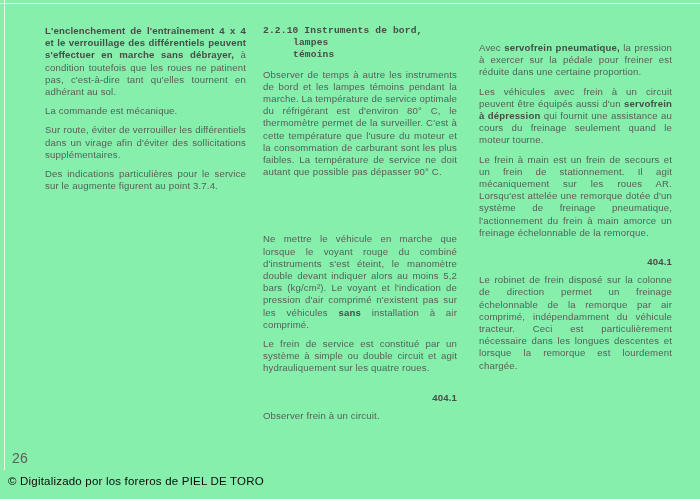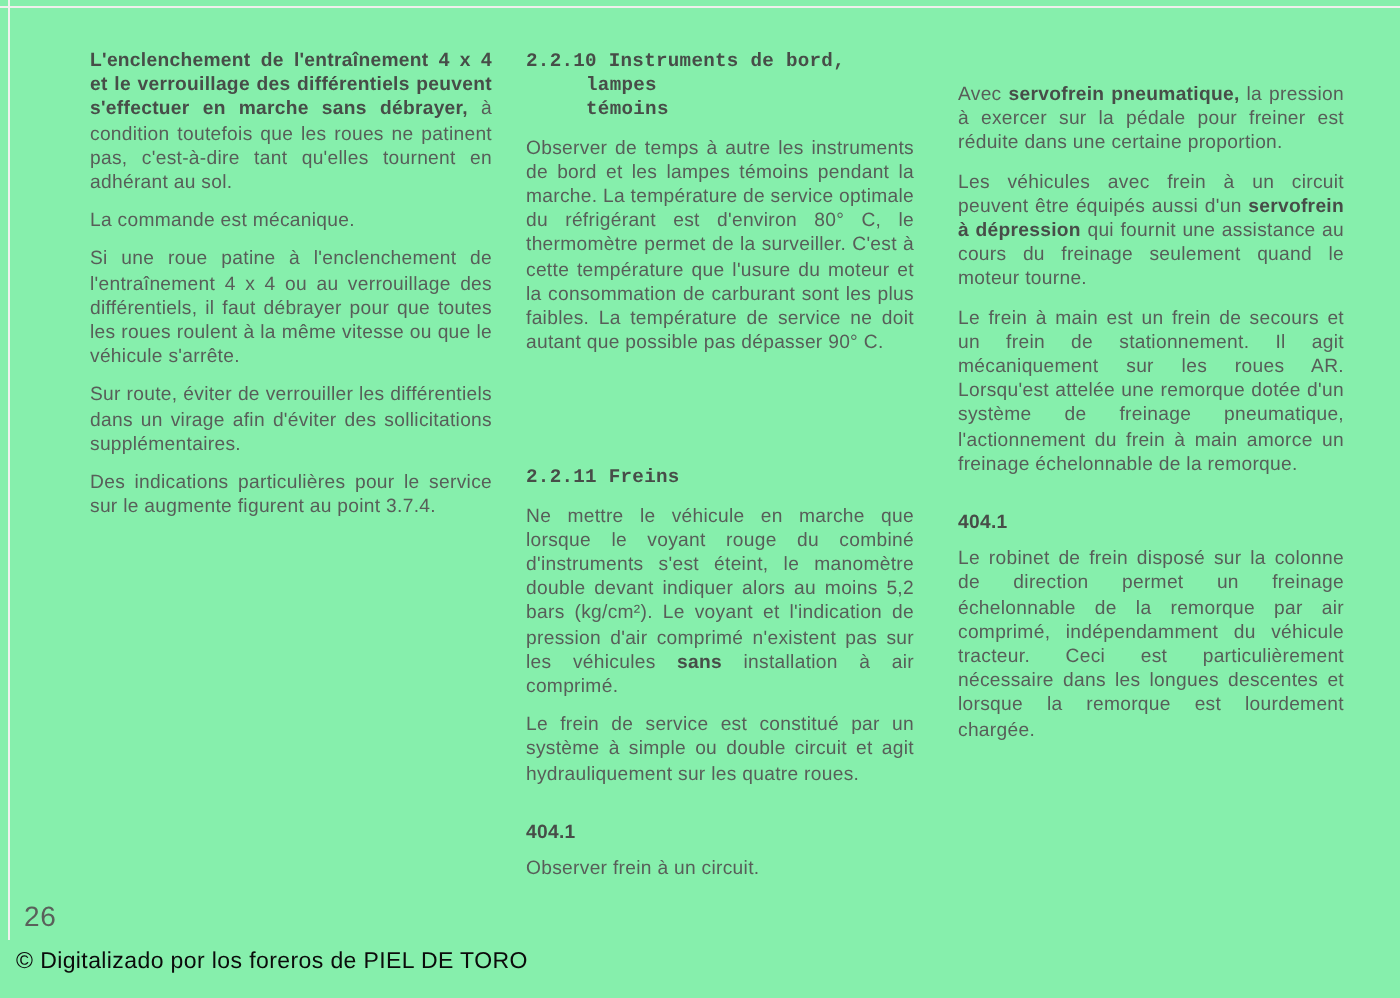--- a/index.html
+++ b/index.html
@@ -50,20 +50,21 @@
     font-size: 9.6px;
     line-height: 12.2px;
     margin: 0 0 7px 0;
     white-space: pre-line;
     padding-left: 30px;
     text-indent: -30px;
     font-family: Liberation Mono, monospace;
   }
   .footref {
     margin: 0 0 6px 0;
+    text-align: right;
   }
   .spacer    { height: 48px; }
   .spacer_sm { height: 10px; }
 
   .pagenum {
     position: absolute;
     left: 12px;
     top: 450px;
     font-size: 14px;
     color: #5a605b;
@@ -81,30 +82,28 @@
 </head>
 <body>
 
 <div class="page">
   <div class="scan-edge-top"></div>
   <div class="scan-edge-left"></div>
 
   <div class="col" id="col-left">
       <p class="para"><b>L'enclenchement de l'entraînement 4 x 4 et le verrouillage des différentiels peuvent s'effectuer en marche sans débrayer,</b><span> à condition toutefois que les roues ne patinent pas, c'est-à-dire tant qu'elles tournent en adhérant au sol.</span></p>
       <p class="para"><span>La commande est mécanique.</span></p>
-      <p class="para"><span>Si une roue patine à l'enclenchement de l'entraînement 4 x 4 ou au verrouillage des différentiels, il faut débrayer pour que toutes les roues roulent à la même vitesse ou que le véhicule s'arrête.</span></p>
       <p class="para"><span>Sur route, éviter de verrouiller les différentiels dans un virage afin d'éviter des sollicitations supplémentaires.</span></p>
       <p class="para"><span>Des indications particulières pour le service sur le augmente figurent au point 3.7.4.</span></p>
     </div>
   <div class="col" id="col-mid">
       <h3 class="heading">2.2.10 Instruments de bord, lampes
 témoins</h3>
       <p class="para"><span>Observer de temps à autre les instruments de bord et les lampes témoins pendant la marche. La température de service optimale du réfrigérant est d'environ 80° C, le thermomètre permet de la surveiller. C'est à cette température que l'usure du moteur et la consommation de carburant sont les plus faibles. La température de service ne doit autant que possible pas dépasser 90° C.</span></p>
       <div class="spacer"></div>
-      <h3 class="heading">2.2.11 Freins</h3>
       <p class="para"><span>Ne mettre le véhicule en marche que lorsque le voyant rouge du combiné d'instruments s'est éteint, le manomètre double devant indiquer alors au moins 5,2 bars (kg/cm²). Le voyant et l'indication de pression d'air comprimé n'existent pas sur les véhicules </span><b>sans</b><span> installation à air comprimé.</span></p>
       <p class="para"><span>Le frein de service est constitué par un système à simple ou double circuit et agit hydrauliquement sur les quatre roues.</span></p>
       <div class="spacer_sm"></div>
       <p class="footref">404.1</p>
       <p class="para"><span>Observer frein à un circuit.</span></p>
     </div>
   <div class="col" id="col-right">
       <p class="para"><span>Avec </span><b>servofrein pneumatique,</b><span> la pression à exercer sur la pédale pour freiner est réduite dans une certaine proportion.</span></p>
       <p class="para"><span>Les véhicules avec frein à un circuit peuvent être équipés aussi d'un </span><b>servofrein à dépression</b><span> qui fournit une assistance au cours du freinage seulement quand le moteur tourne.</span></p>
       <p class="para"><span>Le frein à main est un frein de secours et un frein de stationnement. Il agit mécaniquement sur les roues AR. Lorsqu'est attelée une remorque dotée d'un système de freinage pneumatique, l'actionnement du frein à main amorce un freinage échelonnable de la remorque.</span></p>

